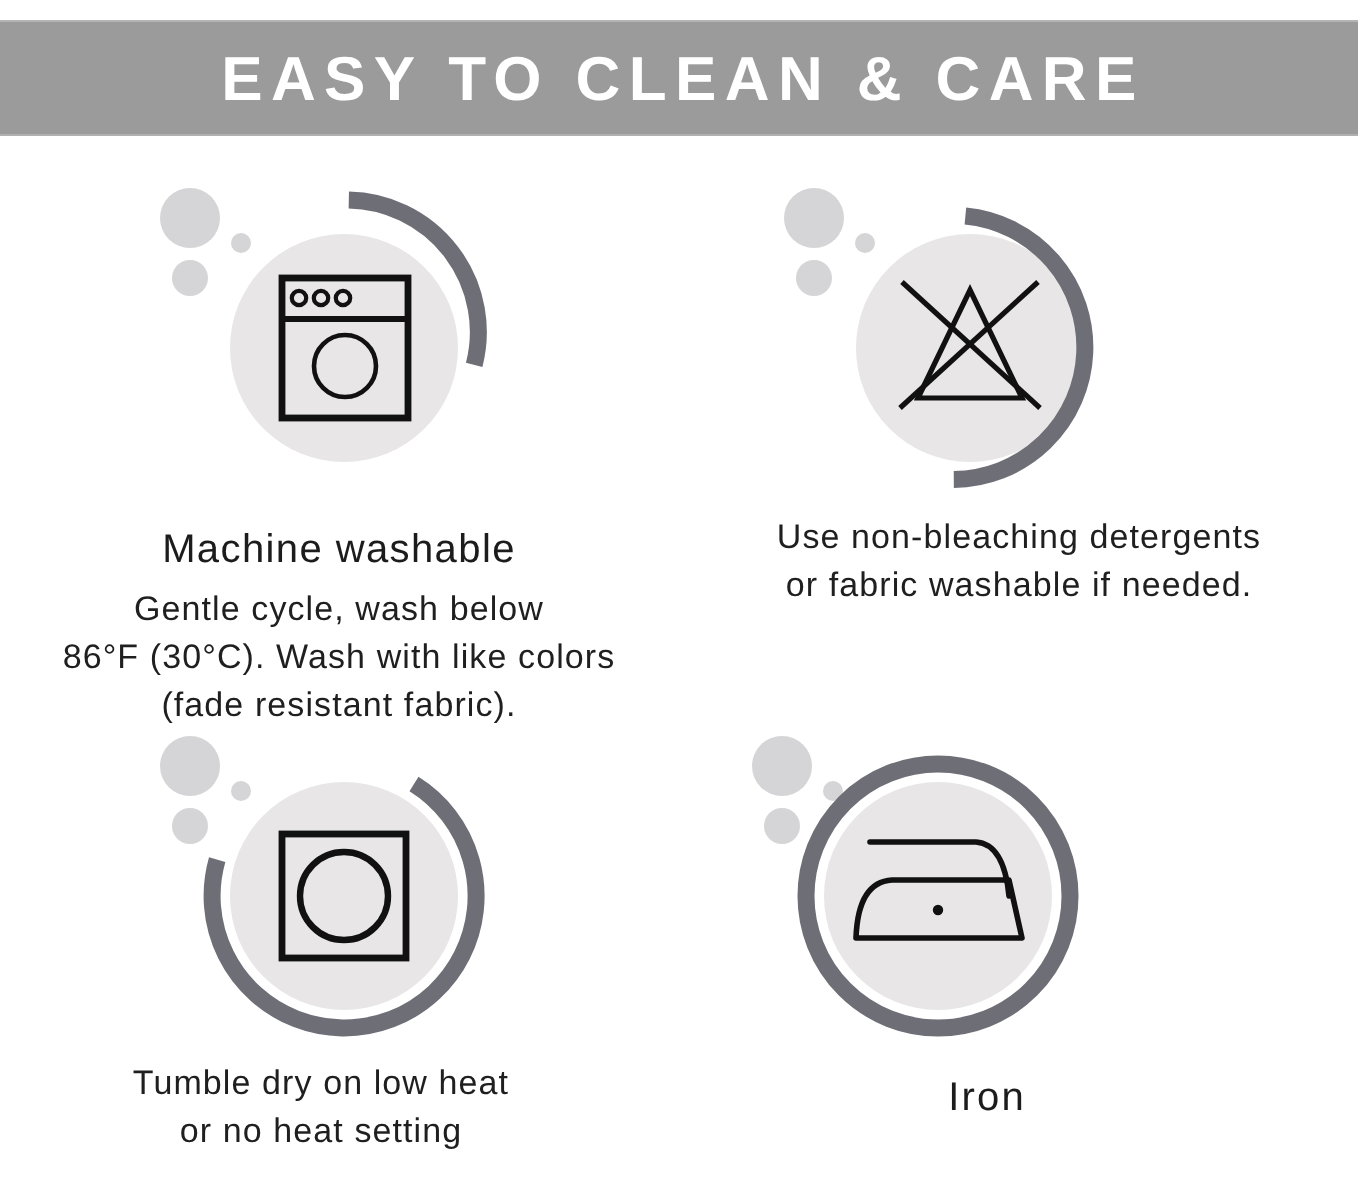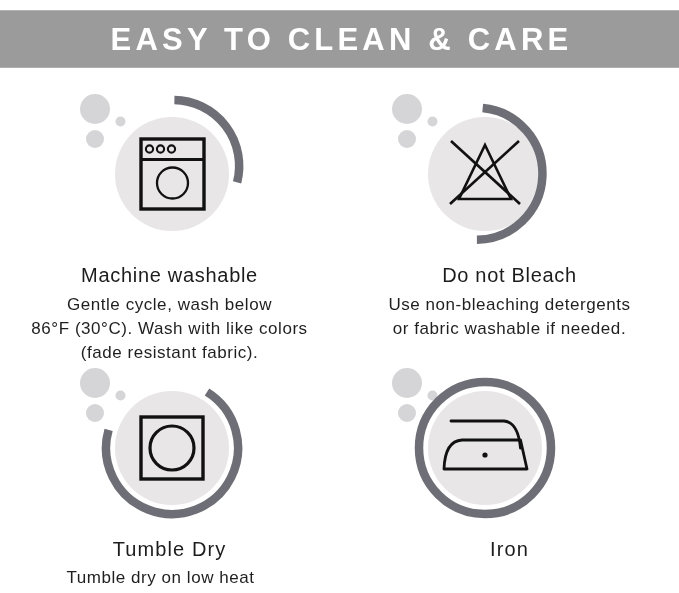--- a/index.html
+++ b/index.html
@@ -57,21 +57,21 @@
   }
   .card {
     position: absolute;
     width: 339px;
     box-sizing: border-box;
     text-align: center;
   }
   .card-r1c1 { left: 0;     top: 14px; }
   .card-r1c2 { left: 340px; top: 14px; }
   .card-r2c1 { left: 0;     top: 288px; }
-  .card-r2c2 { left: 340px; top: 288px; }
+  .card-r2c2 { left: 324px; top: 288px; }
 
   
   .badge {
     position: relative;
     width: 339px;
     height: 168px;
   }
   .badge-svg {
     position: absolute;
     left: 0;
@@ -153,41 +153,39 @@
           <circle cx="145" cy="92" r="57" fill="#e8e6e7"></circle>
           <path d="M 142.7 26.0 A 66 66 0 0 1 136.9 157.7" fill="none" stroke="#6e6e76" stroke-width="8.5" stroke-linecap="butt"></path>
 
           <g stroke="#111111" fill="none" stroke-width="2.6">
             <path d="M 145 63 L 171 117 L 119 117 Z"></path>
             <line x1="111" y1="59" x2="180" y2="122"></line>
             <line x1="179" y1="59" x2="110" y2="122"></line>
           </g>
         </svg>
       </div>
-      <h3 class="card-title">Do not Bleach</h3>
       <p class="card-desc">Use non-bleaching detergents
 or fabric washable if needed.</p>
     </div>
 
     <div class="card card-r2c1">
       <div class="badge">
         <svg class="badge-svg" viewBox="0 0 339 168">
           <circle cx="95" cy="27" r="15" fill="#d5d4d6"></circle>
           <circle cx="120.5" cy="39.5" r="5" fill="#d5d4d6"></circle>
           <circle cx="95" cy="57" r="9" fill="#d5d4d6"></circle>
           <circle cx="172" cy="92" r="57" fill="#e8e6e7"></circle>
           <path d="M 207.0 36.0 A 66 66 0 1 1 108.6 73.8" fill="none" stroke="#6e6e76" stroke-width="8.5" stroke-linecap="butt"></path>
 
           <g stroke="#111111" fill="none">
             <rect x="141" y="61" width="62" height="62" stroke-width="3.4"></rect>
             <circle cx="172" cy="92" r="22" stroke-width="3.2"></circle>
           </g>
         </svg>
       </div>
-      <h3 class="card-title">Tumble Dry</h3>
       <p class="card-desc">Tumble dry on low heat
 or no heat setting</p>
     </div>
 
     <div class="card card-r2c2">
       <div class="badge">
         <svg class="badge-svg" viewBox="0 0 339 168">
           <circle cx="67" cy="27" r="15" fill="#d5d4d6"></circle>
           <circle cx="92.5" cy="39.5" r="5" fill="#d5d4d6"></circle>
           <circle cx="67" cy="57" r="9" fill="#d5d4d6"></circle>

